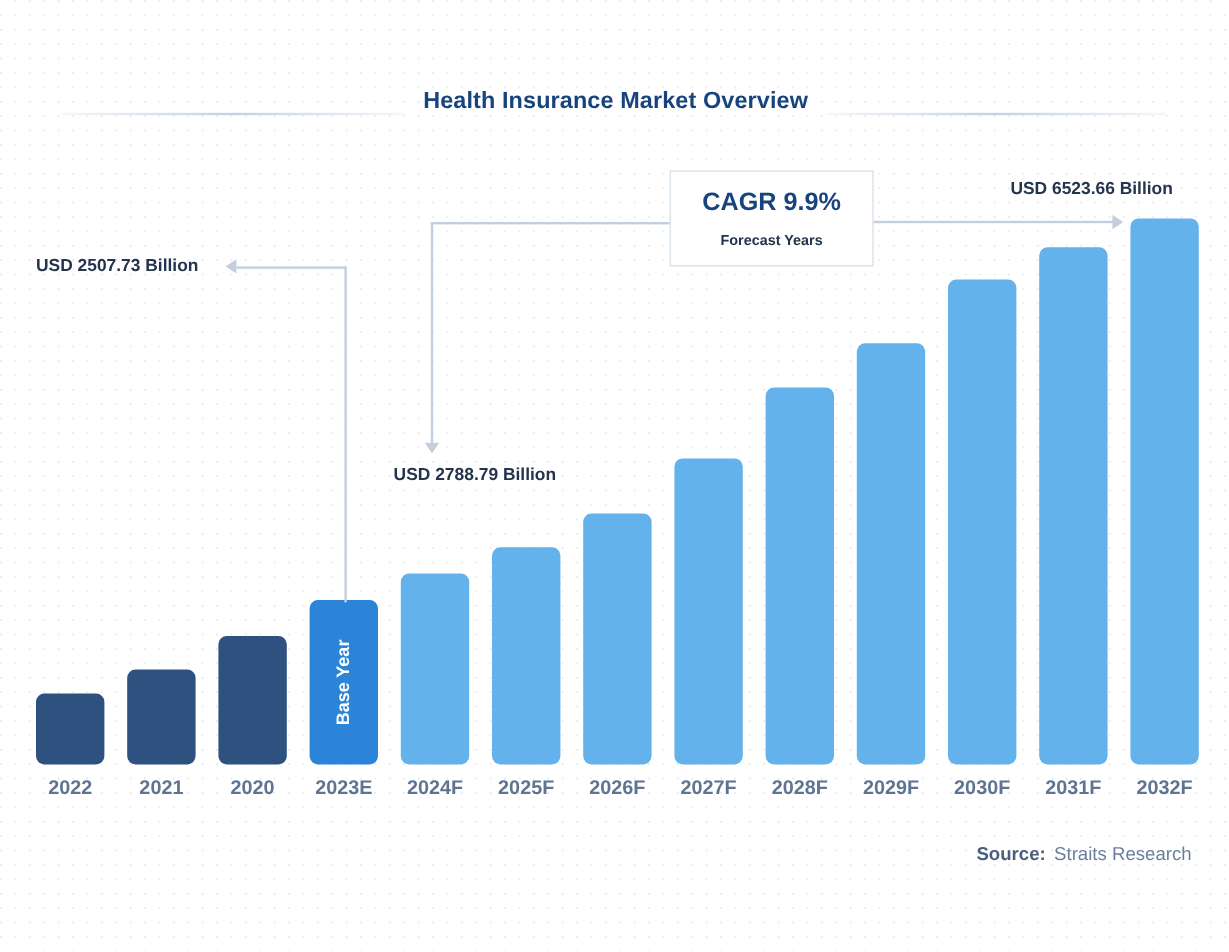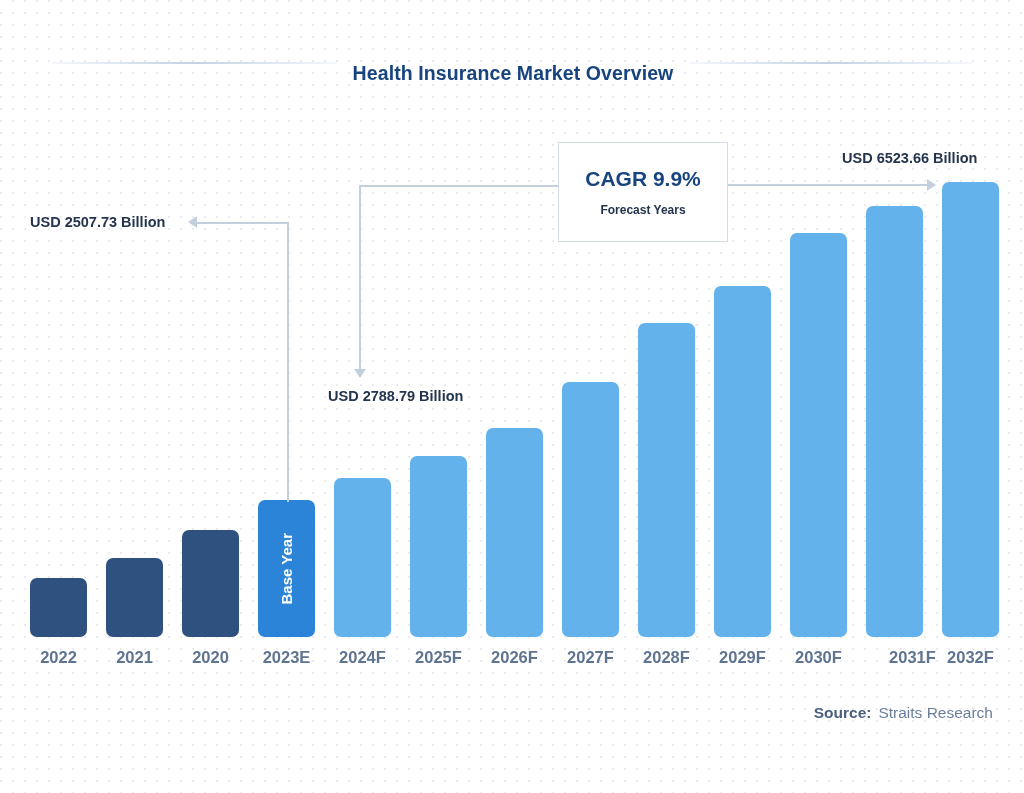--- a/index.html
+++ b/index.html
@@ -29,21 +29,21 @@
     overflow: hidden;
   }
 
   
   #title-row {
     position: absolute;
     left: 0; top: 62px;
     width: 1024px;
     height: 34px;
     display: flex;
-    align-items: flex-start;
+    align-items: flex-end;
     justify-content: center;
     gap: 16px;
   }
   .title-rule {
     height: 2px;
     flex: 0 0 auto;
     background: linear-gradient(to right, rgba(190,205,225,0.15), #c3d2e4, rgba(190,205,225,0.15));
   }
   #rule-left  { width: 285px; }
   #rule-right { width: 283px; }
@@ -142,21 +142,21 @@
     border-right: 6px solid transparent;
     border-top: 9px solid #c3cfdd;
   }
 
   
   #cagr-box {
     position: absolute;
     left: 558px;
     top: 142px;
     width: 170px;
-    height: 100px;
+    height: 80px;
     background: #ffffff;
     border: 1px solid #d3dce6;
     display: flex;
     flex-direction: column;
     align-items: center;
     justify-content: center;
     gap: 12px;
   }
   #cagr-value {
     font-size: 21px;
@@ -217,21 +217,21 @@
     <div class="tick-label" style="left:106px;">2021</div>
     <div class="tick-label" style="left:182px;">2020</div>
     <div class="tick-label" style="left:258px;">2023E</div>
     <div class="tick-label" style="left:334px;">2024F</div>
     <div class="tick-label" style="left:410px;">2025F</div>
     <div class="tick-label" style="left:486px;">2026F</div>
     <div class="tick-label" style="left:562px;">2027F</div>
     <div class="tick-label" style="left:638px;">2028F</div>
     <div class="tick-label" style="left:714px;">2029F</div>
     <div class="tick-label" style="left:790px;">2030F</div>
-    <div class="tick-label" style="left:884px;">2031F</div>
+    <div class="tick-label" style="left:866px;">2031F</div>
     <div class="tick-label" style="left:942px;">2032F</div>
 
     <div class="conn v" style="left:287px; top:222px; height:280px;"></div>
     <div class="conn h" style="left:197px; top:222px; width:91px;"></div>
     <div class="arrowhead left" style="left:188px; top:216px;"></div>
     <div class="ann-text" id="ann-2023-text">USD 2507.73 Billion</div>
 
     <div class="conn h" style="left:359px; top:185px; width:200px;"></div>
     <div class="conn v" style="left:359px; top:185px; height:184px;"></div>
     <div class="arrowhead down" style="left:353.5px; top:369px;"></div>

